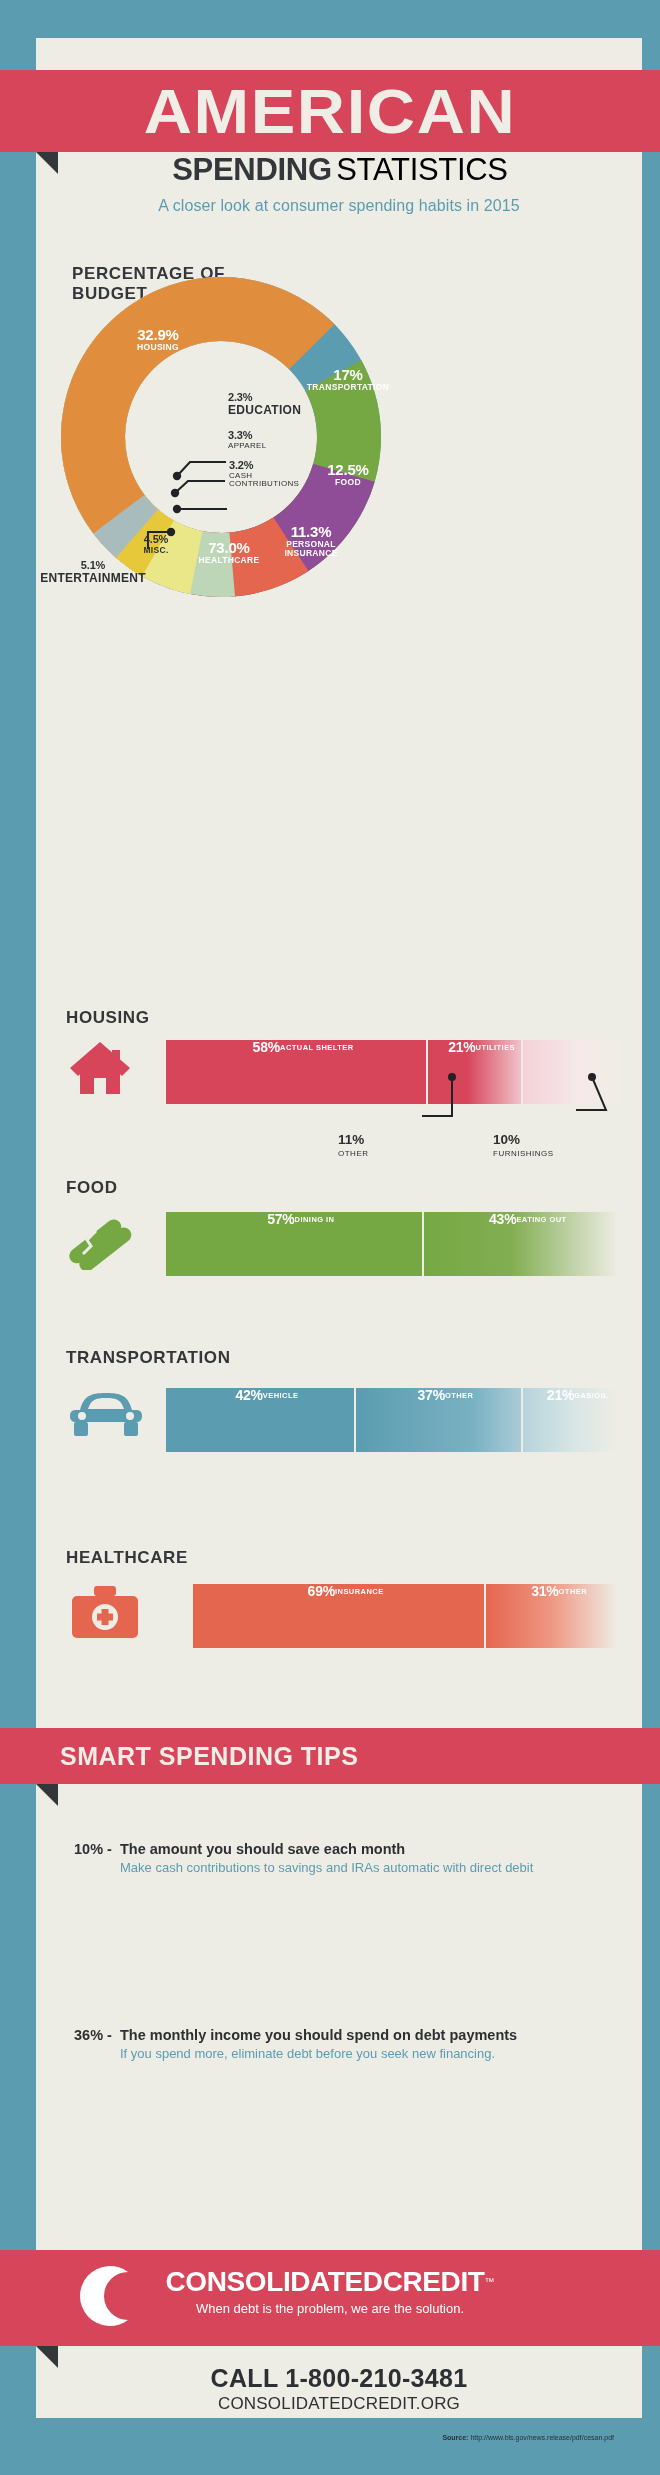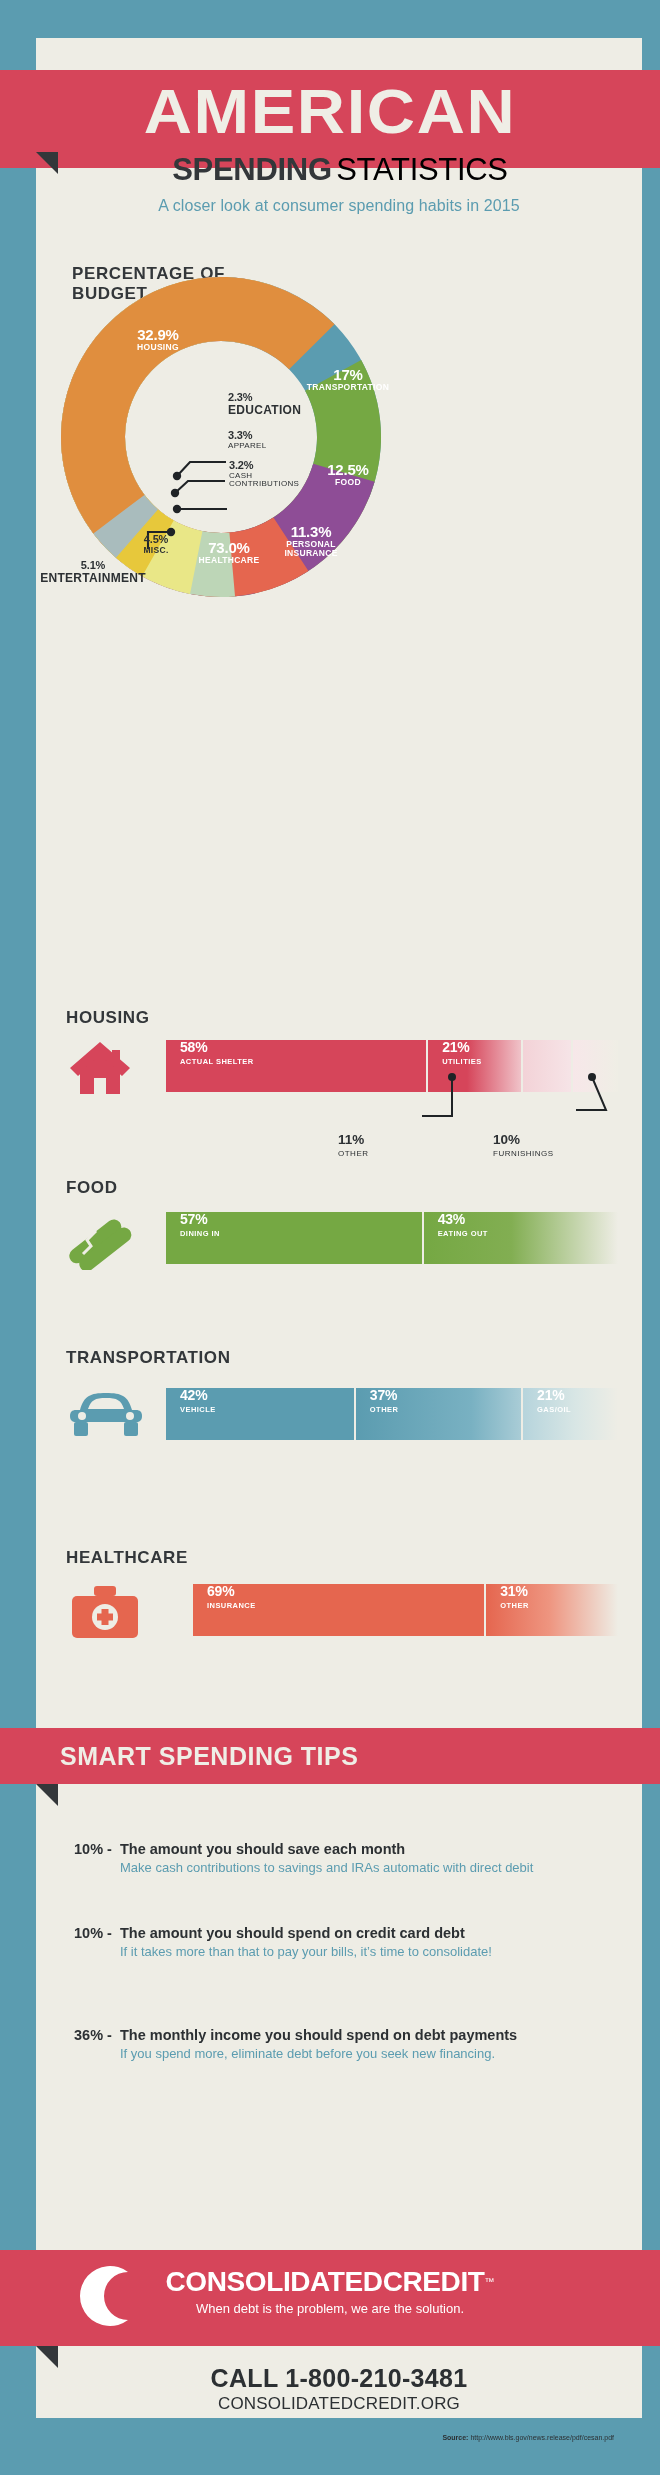--- a/index.html
+++ b/index.html
@@ -17,21 +17,21 @@
   }
 
   
   .band-red { position:absolute; left:0; width:660px; background:#d6455a; }
   .ribbon-notch {
     position:absolute; width:0; height:0;
     border-top:22px solid #33373a; border-left:22px solid transparent;
   }
 
   
-  #banner-title { top:70px; height:98px; }
+  #banner-title { top:70px; height:82px; }
   .title-text {
     color:#efeee6; font-size:63px; line-height:82px; font-weight:bold;
     letter-spacing:1.5px; text-align:center; font-stretch:condensed;
     font-family:"Liberation Sans Narrow","Liberation Sans",sans-serif;
     transform:scaleX(1.06); transform-origin:center;
   }
   #notch-title { left:36px; top:152px; }
 
   #subtitle-wrap { position:absolute; left:36px; top:152px; width:606px; }
   .subtitle-line { padding-left:2px; text-align:center; }
@@ -50,22 +50,22 @@
 
   
   #donut-wrap { position:absolute; left:56px; top:272px; width:330px; height:330px; }
   #donut { width:330px; height:330px; display:block; }
   .seg-label { position:absolute; color:#ffffff; text-align:center; line-height:1.05; }
   .seg-label .pct { font-weight:bold; font-size:15px; letter-spacing:-.2px; }
   .seg-label .nm  { font-weight:bold; font-size:8.5px; letter-spacing:.3px; }
   .seg-label.dark { color:#2c3033; }
   .seg-label.dark .pct { font-size:11px; }
   .bar-track { position:absolute; height:52px; display:flex; }
-  .bar-seg { position:relative; height:52px; display:flex; flex-direction:column;
-             padding-left:14px; border-right:2px solid #eeede5; }
+  .bar-seg { position:relative; height:64px; display:flex; 
+             justify-content:center; padding-left:14px; border-right:2px solid #eeede5; }
   .bar-seg .p { color:#fff; font-weight:bold; font-size:14px; line-height:1; letter-spacing:-.2px;}
   .bar-seg .l { color:#fff; font-weight:bold; font-size:7.5px; letter-spacing:.45px; margin-top:3px;}
   .callout { position:absolute; color:#2c3033; }
   .callout .p { font-weight:bold; font-size:13.5px; line-height:1; }
   .callout .l { font-weight:normal; font-size:8px; letter-spacing:.5px; margin-top:2px;}
 
   
   #band-tips { top:1728px; height:56px; }
   .tips-title { color:#efeee6; font-weight:bold; font-size:25px; line-height:56px;
     padding-left:60px; letter-spacing:.5px;
@@ -313,26 +313,20 @@
     <div class="tips-title">SMART SPENDING TIPS</div>
   </div>
   <div class="ribbon-notch" id="notch-tips"></div>
 
   <div class="tip" style="top:1841px;">
     <div class="hd">
       <span class="lead">10% -</span><span>The amount you should save each month</span>
     </div>
     <div class="bd">Make cash contributions to savings and IRAs automatic with direct debit</div>
   </div>
-  <div class="tip" style="top:1925px;">
-    <div class="hd" style="text-indent:0;">
-      <span class="lead">10% -</span><span style="display:inline-block; width:430px; vertical-align:top;">The amount you should spend on credit card debt</span>
-    </div>
-    <div class="bd">If it takes more than that to pay your bills, it’s time to consolidate!</div>
-  </div>
   <div class="tip" style="top:2027px;">
     <div class="hd">
       <span class="lead">36% -</span><span style="display:inline-block; width:430px; vertical-align:top;">The monthly income you should spend on debt payments</span>
     </div>
     <div class="bd">If you spend more, eliminate debt before you seek new financing.</div>
   </div>
 
   <div class="band-red" id="band-logo">
     <svg class="logo-swoosh" viewBox="0 0 64 64">
       <path fill="#ffffff" d="M56 8 A30 30 0 1 0 56 56 A24 24 0 1 1 56 8 Z" opacity="1"></path>

